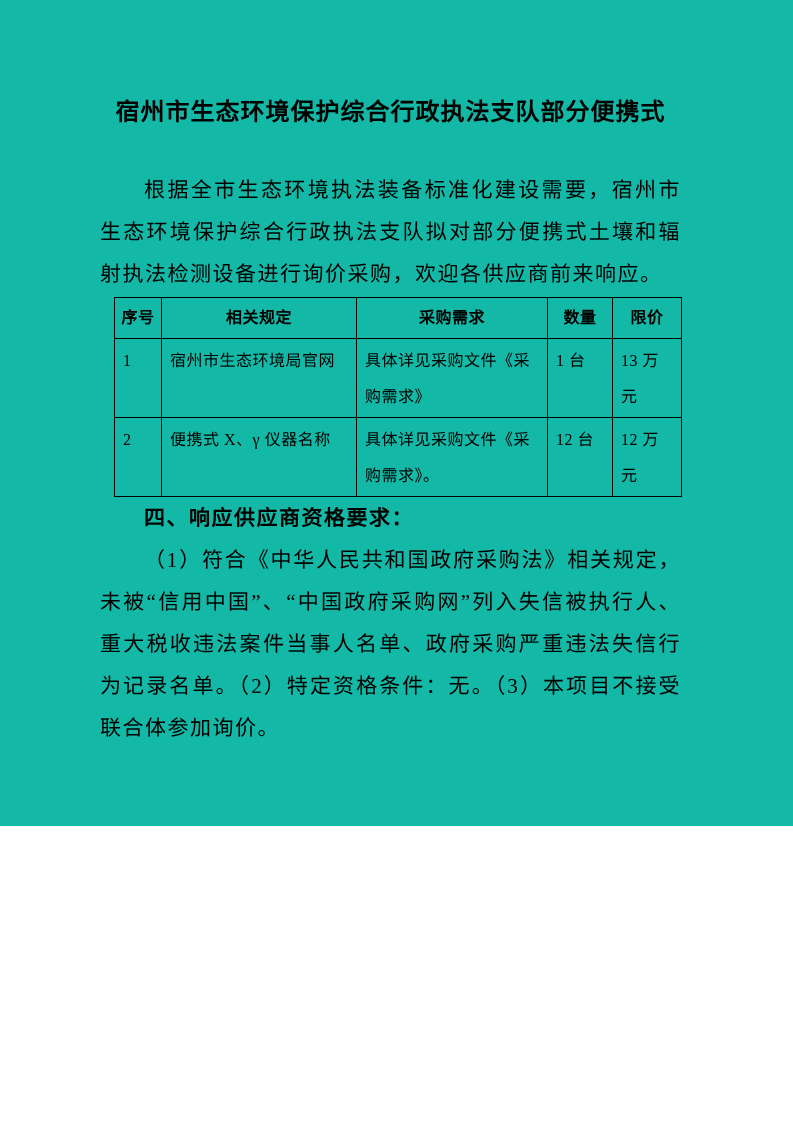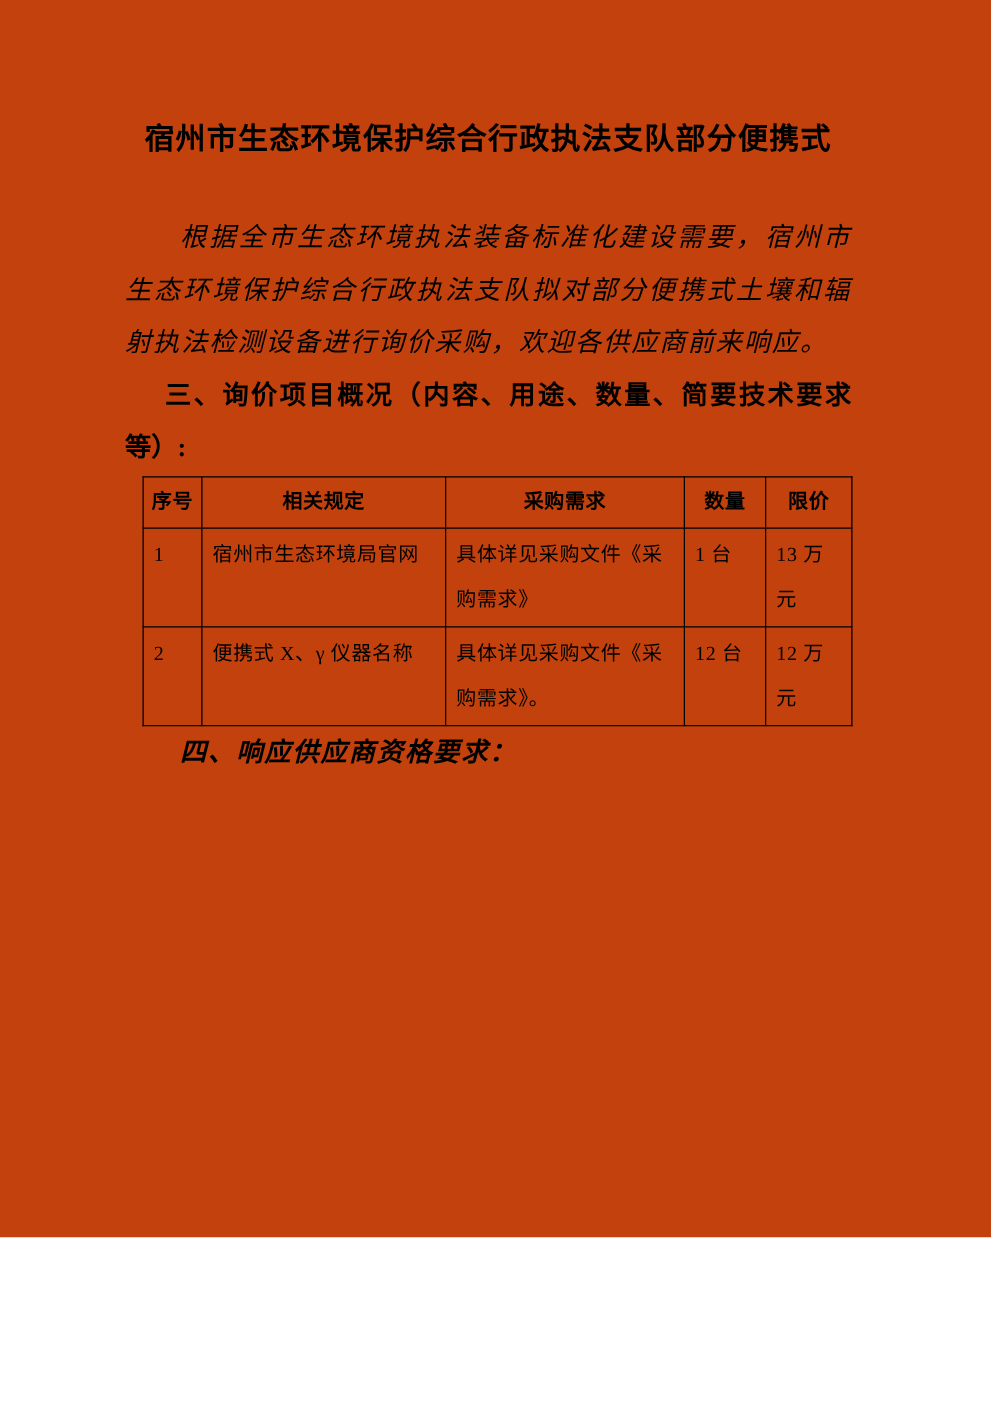--- a/index.html
+++ b/index.html
@@ -3,24 +3,24 @@
 <meta charset="utf-8">
 <style>
   html, body {
     margin: 0;
     padding: 0;
     background: #ffffff;
   }
   .page {
     position: relative;
     width: 793px;
-    height: 990px;
+    height: 826px;
     box-sizing: border-box;
     margin: 0 auto;
-    background: #c2410c;
+    background: #14b8a6;
     color: #000000;
     font-family: "Liberation Serif", "DejaVu Serif", serif;
     font-size: 21px;
     line-height: 42px;
     letter-spacing: 1.5px;
     padding: 88px 112px 0 100px;
     overflow: hidden;
   }
   h1.doc-title {
     margin: 0 0 32px 0;
@@ -32,21 +32,20 @@
   }
   h1.doc-title .title-line {
     display: block;
   }
   p.para {
     margin: 0;
     text-align: justify;
   }
   p.indent {
     text-indent: 44px;
-    font-style: italic;
   }
   p.s3-heading {
     text-indent: 32px;
     letter-spacing: 0;
     font-weight: bold;
   }
   .lbl {
     font-weight: bold;
   }
   table.items {
@@ -87,21 +86,20 @@
 <div class="page">
 
   <h1 class="doc-title">
     <span class="title-line">宿州市生态环境保护综合行政执法支队部分便携式</span>
   </h1>
 
   <p class="para indent">根据全市生态环境执法装备标准化建设需要，宿州市生态环境保护综合行政执法支队拟对部分便携式土壤和辐射执法检测设备进行询价采购，欢迎各供应商前来响应。</p>
 
 
 
-  <p class="para s3-heading">三、询价项目概况（内容、用途、数量、简要技术要求等）:</p>
 
   <table class="items">
     <colgroup>
       <col class="col-no">
       <col class="col-name">
       <col class="col-need">
       <col class="col-qty">
       <col class="col-price">
     </colgroup>
     <thead>
@@ -126,15 +124,16 @@
         <td>便携式 X、γ 仪器名称</td>
         <td>具体详见采购文件《采购需求》。</td>
         <td>12 台</td>
         <td>12 万元</td>
       </tr>
     </tbody>
   </table>
 
   <p class="para indent"><span class="lbl">四、响应供应商资格要求：</span></p>
 
+  <p class="para indent">（1）符合《中华人民共和国政府采购法》相关规定，未被“信用中国”、“中国政府采购网”列入失信被执行人、重大税收违法案件当事人名单、政府采购严重违法失信行为记录名单。（2）特定资格条件：无。（3）本项目不接受联合体参加询价。</p>
 
 
 </div>
 
 </body></html>

